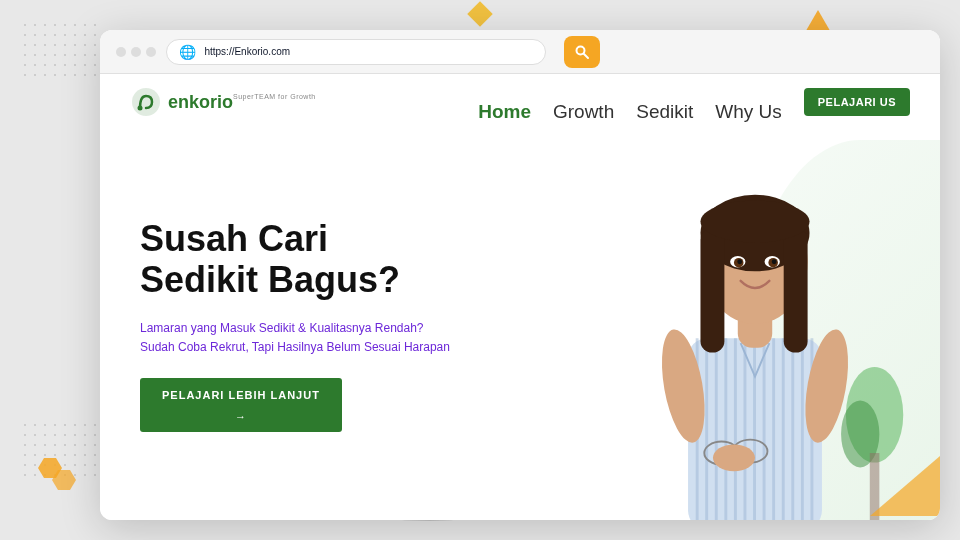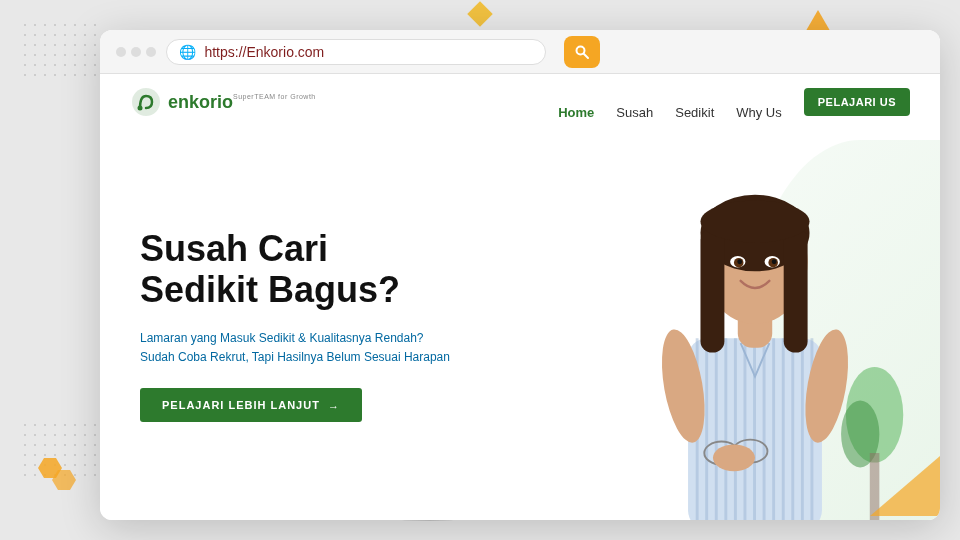--- a/index.html
+++ b/index.html
@@ -153,22 +153,22 @@
       gap: 8px;
       max-width: 380px;
     }
 
     .globe-icon {
       color: #888;
       font-size: 14px;
     }
 
     .url-text {
-      font-size: 14px;
-      color: #7f1d1d;
+      font-size: 10px;
+      color: #0f172a;
       flex: 1;
     }
 
     .search-btn {
       background: #f5a623;
       border: none;
       border-radius: 8px;
       width: 36px;
       height: 32px;
       display: flex;
@@ -227,21 +227,21 @@
     }
 
     .nav-links {
       margin-left: auto;
       display: flex;
       align-items: center;
       gap: 22px;
     }
 
     .nav-link {
-      font-size: 13px;
+      font-size: 19px;
       color: #333;
       text-decoration: none;
       cursor: pointer;
       margin-top: 20px;
     }
 
     .nav-link.active {
       color: #2d7a2d;
       font-weight: 600;
     }
@@ -277,38 +277,39 @@
     .hero-title {
       font-size: 36px;
       font-weight: 900;
       color: #111;
       line-height: 1.15;
       margin-bottom: 18px;
     }
 
     .hero-subtitle {
       font-size: 12px;
-      color: #0369a1;
+      color: #6d28d9;
       line-height: 1.6;
       margin-bottom: 21px;
     }
 
     .hero-cta {
       background: #2d7a2d;
       color: #fff;
       border: none;
       padding: 11px 22px;
       font-size: 11px;
       font-weight: 700;
       letter-spacing: 1px;
       border-radius: 3px;
       cursor: pointer;
       display: inline-flex;
       align-items: center;
       gap: 8px;
+      flex-direction: column;
     }
 
     
     .hero-image {
       position: absolute;
       right: 0;
       top: -10px;
       bottom: 0;
       width: 55%;
       overflow: hidden;
@@ -402,21 +403,21 @@
             <circle cx="10" cy="22" r="2.5" fill="#2d7a2d"></circle>
           </svg>
           <div class="logo-text">
             <span class="logo-name">enkorio</span>
             <span class="logo-tagline">SuperTEAM for Growth</span>
           </div>
         </div>
 
         <div class="nav-links">
           <a class="nav-link active">Home</a>
-          <a class="nav-link">Susah</a>
+          <a class="nav-link">Growth</a>
           <a class="nav-link">Sedikit</a>
           <a class="nav-link">Why Us</a>
           <button class="contact-btn">PELAJARI US</button>
         </div>
       </nav>
 
       <div class="hero">
 
         <div class="hero-text">
           <h1 class="hero-title">

